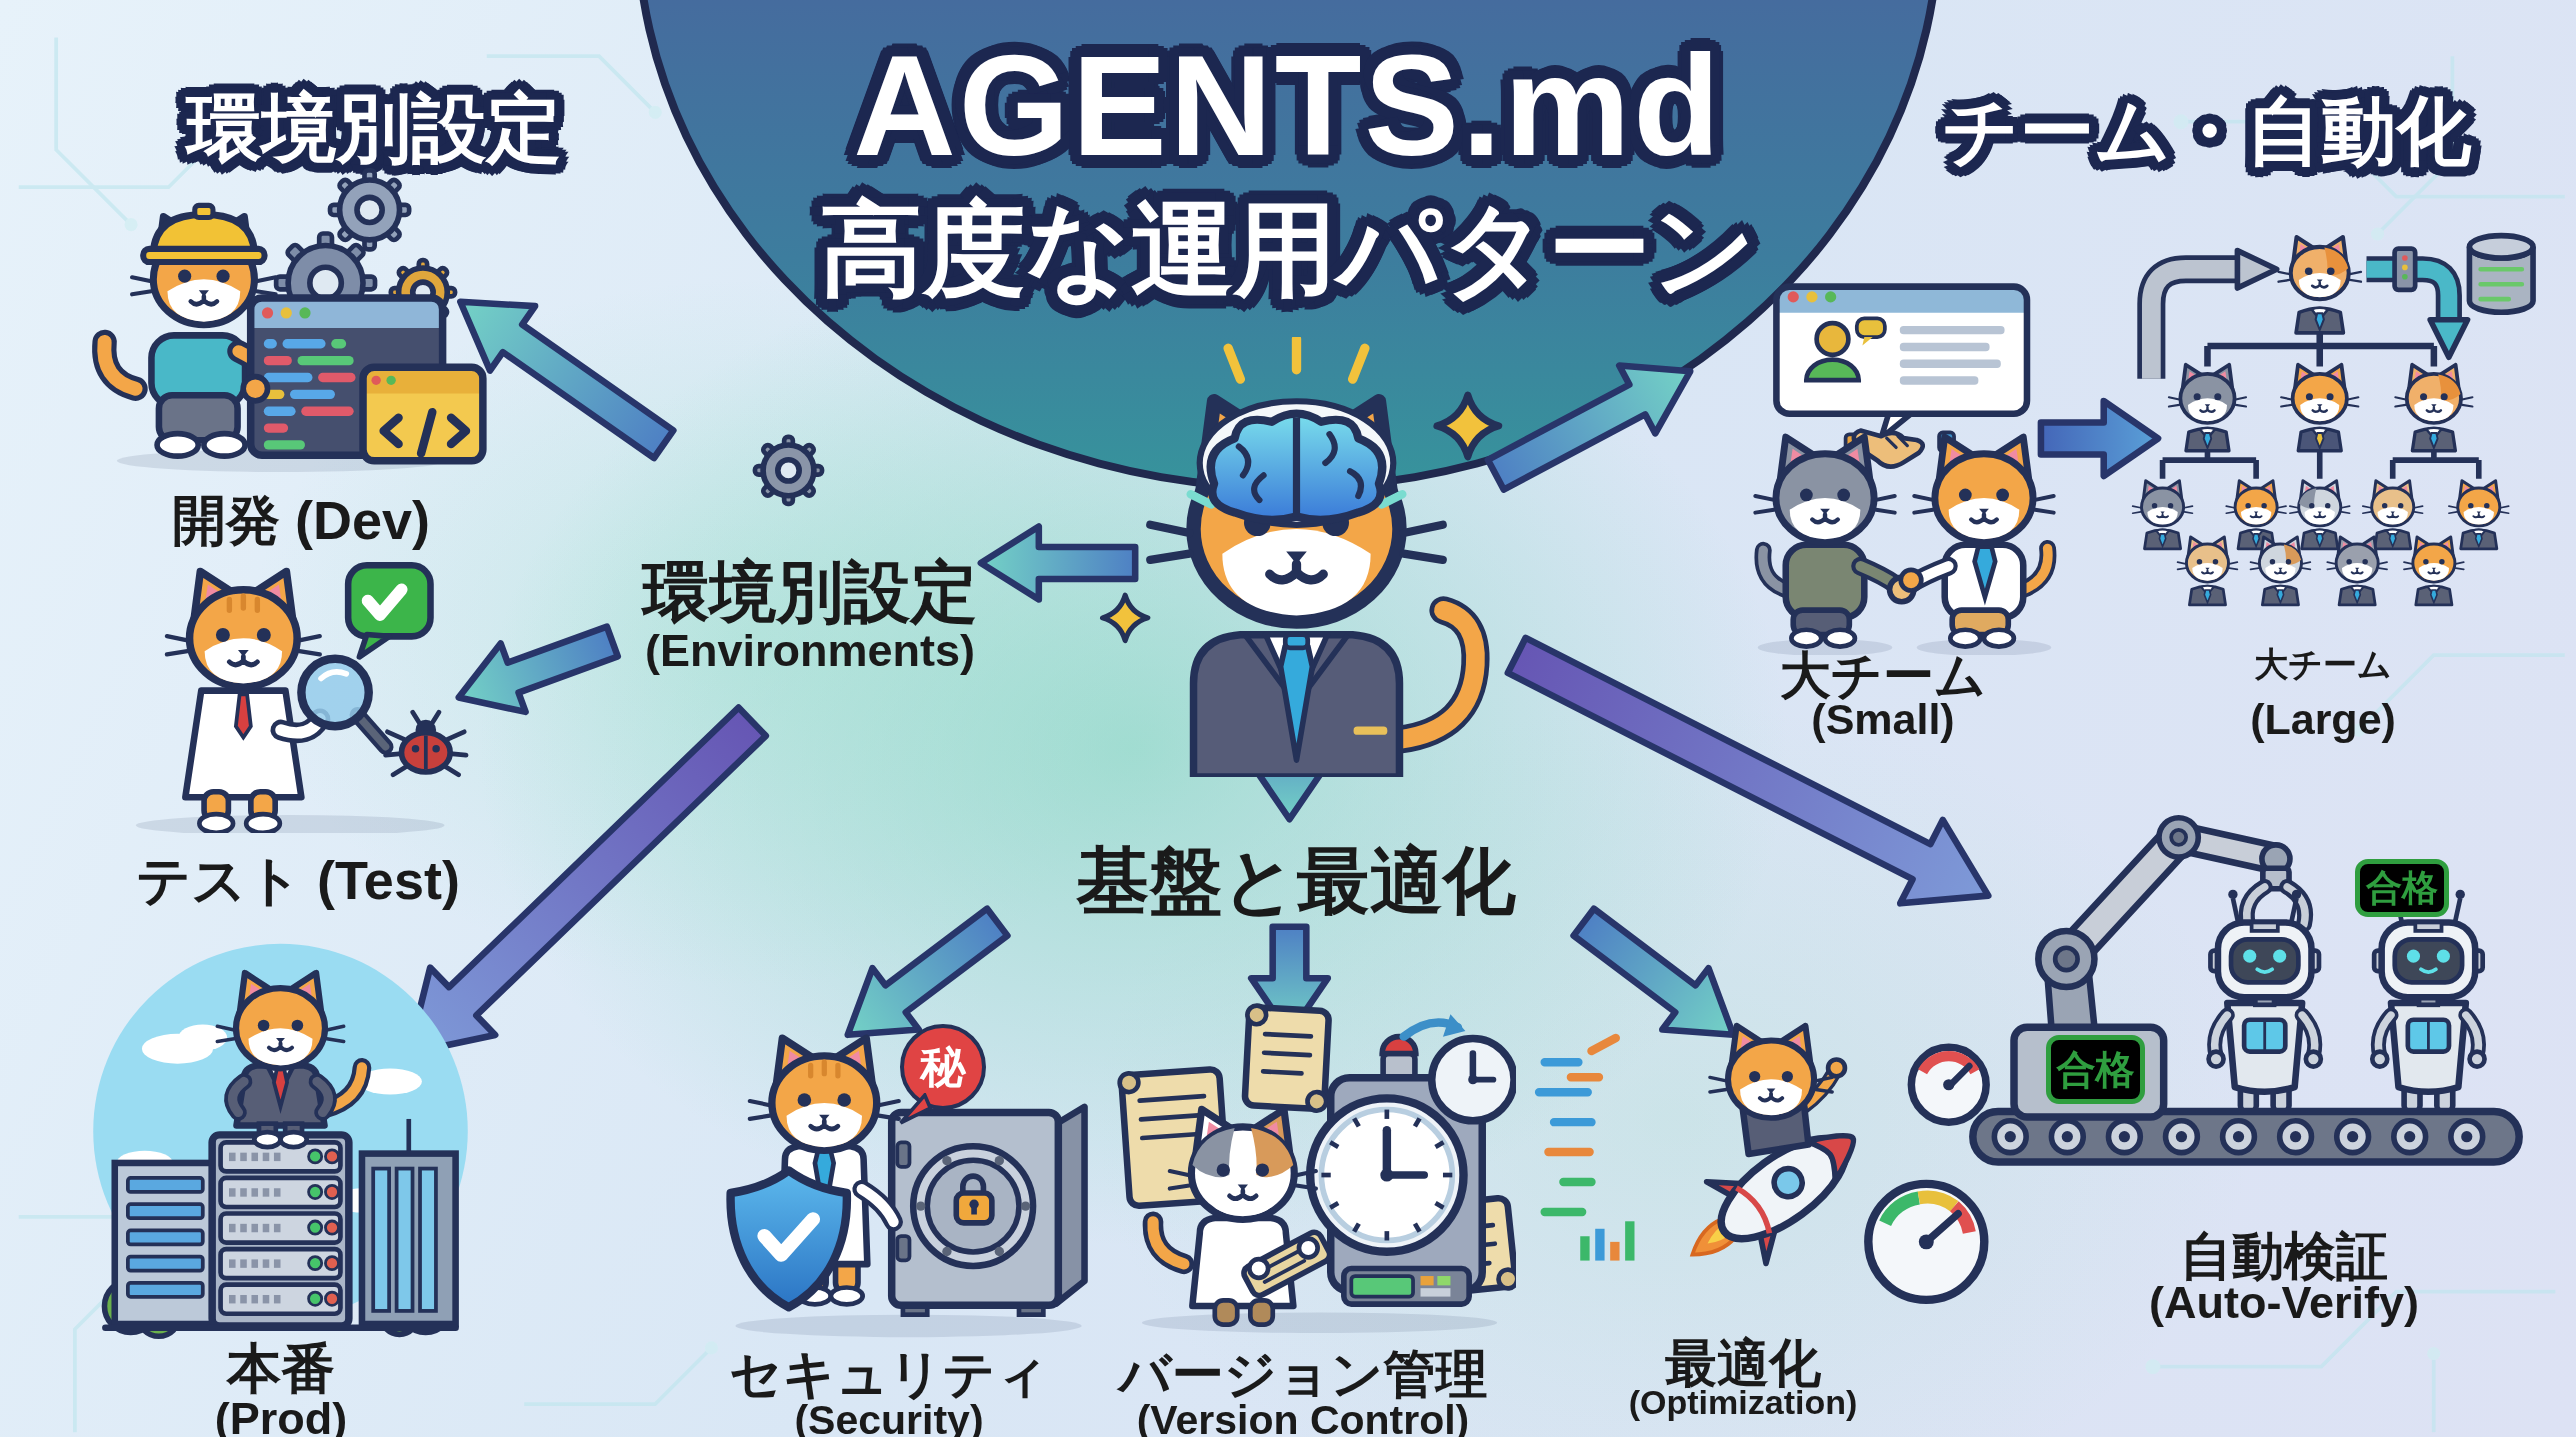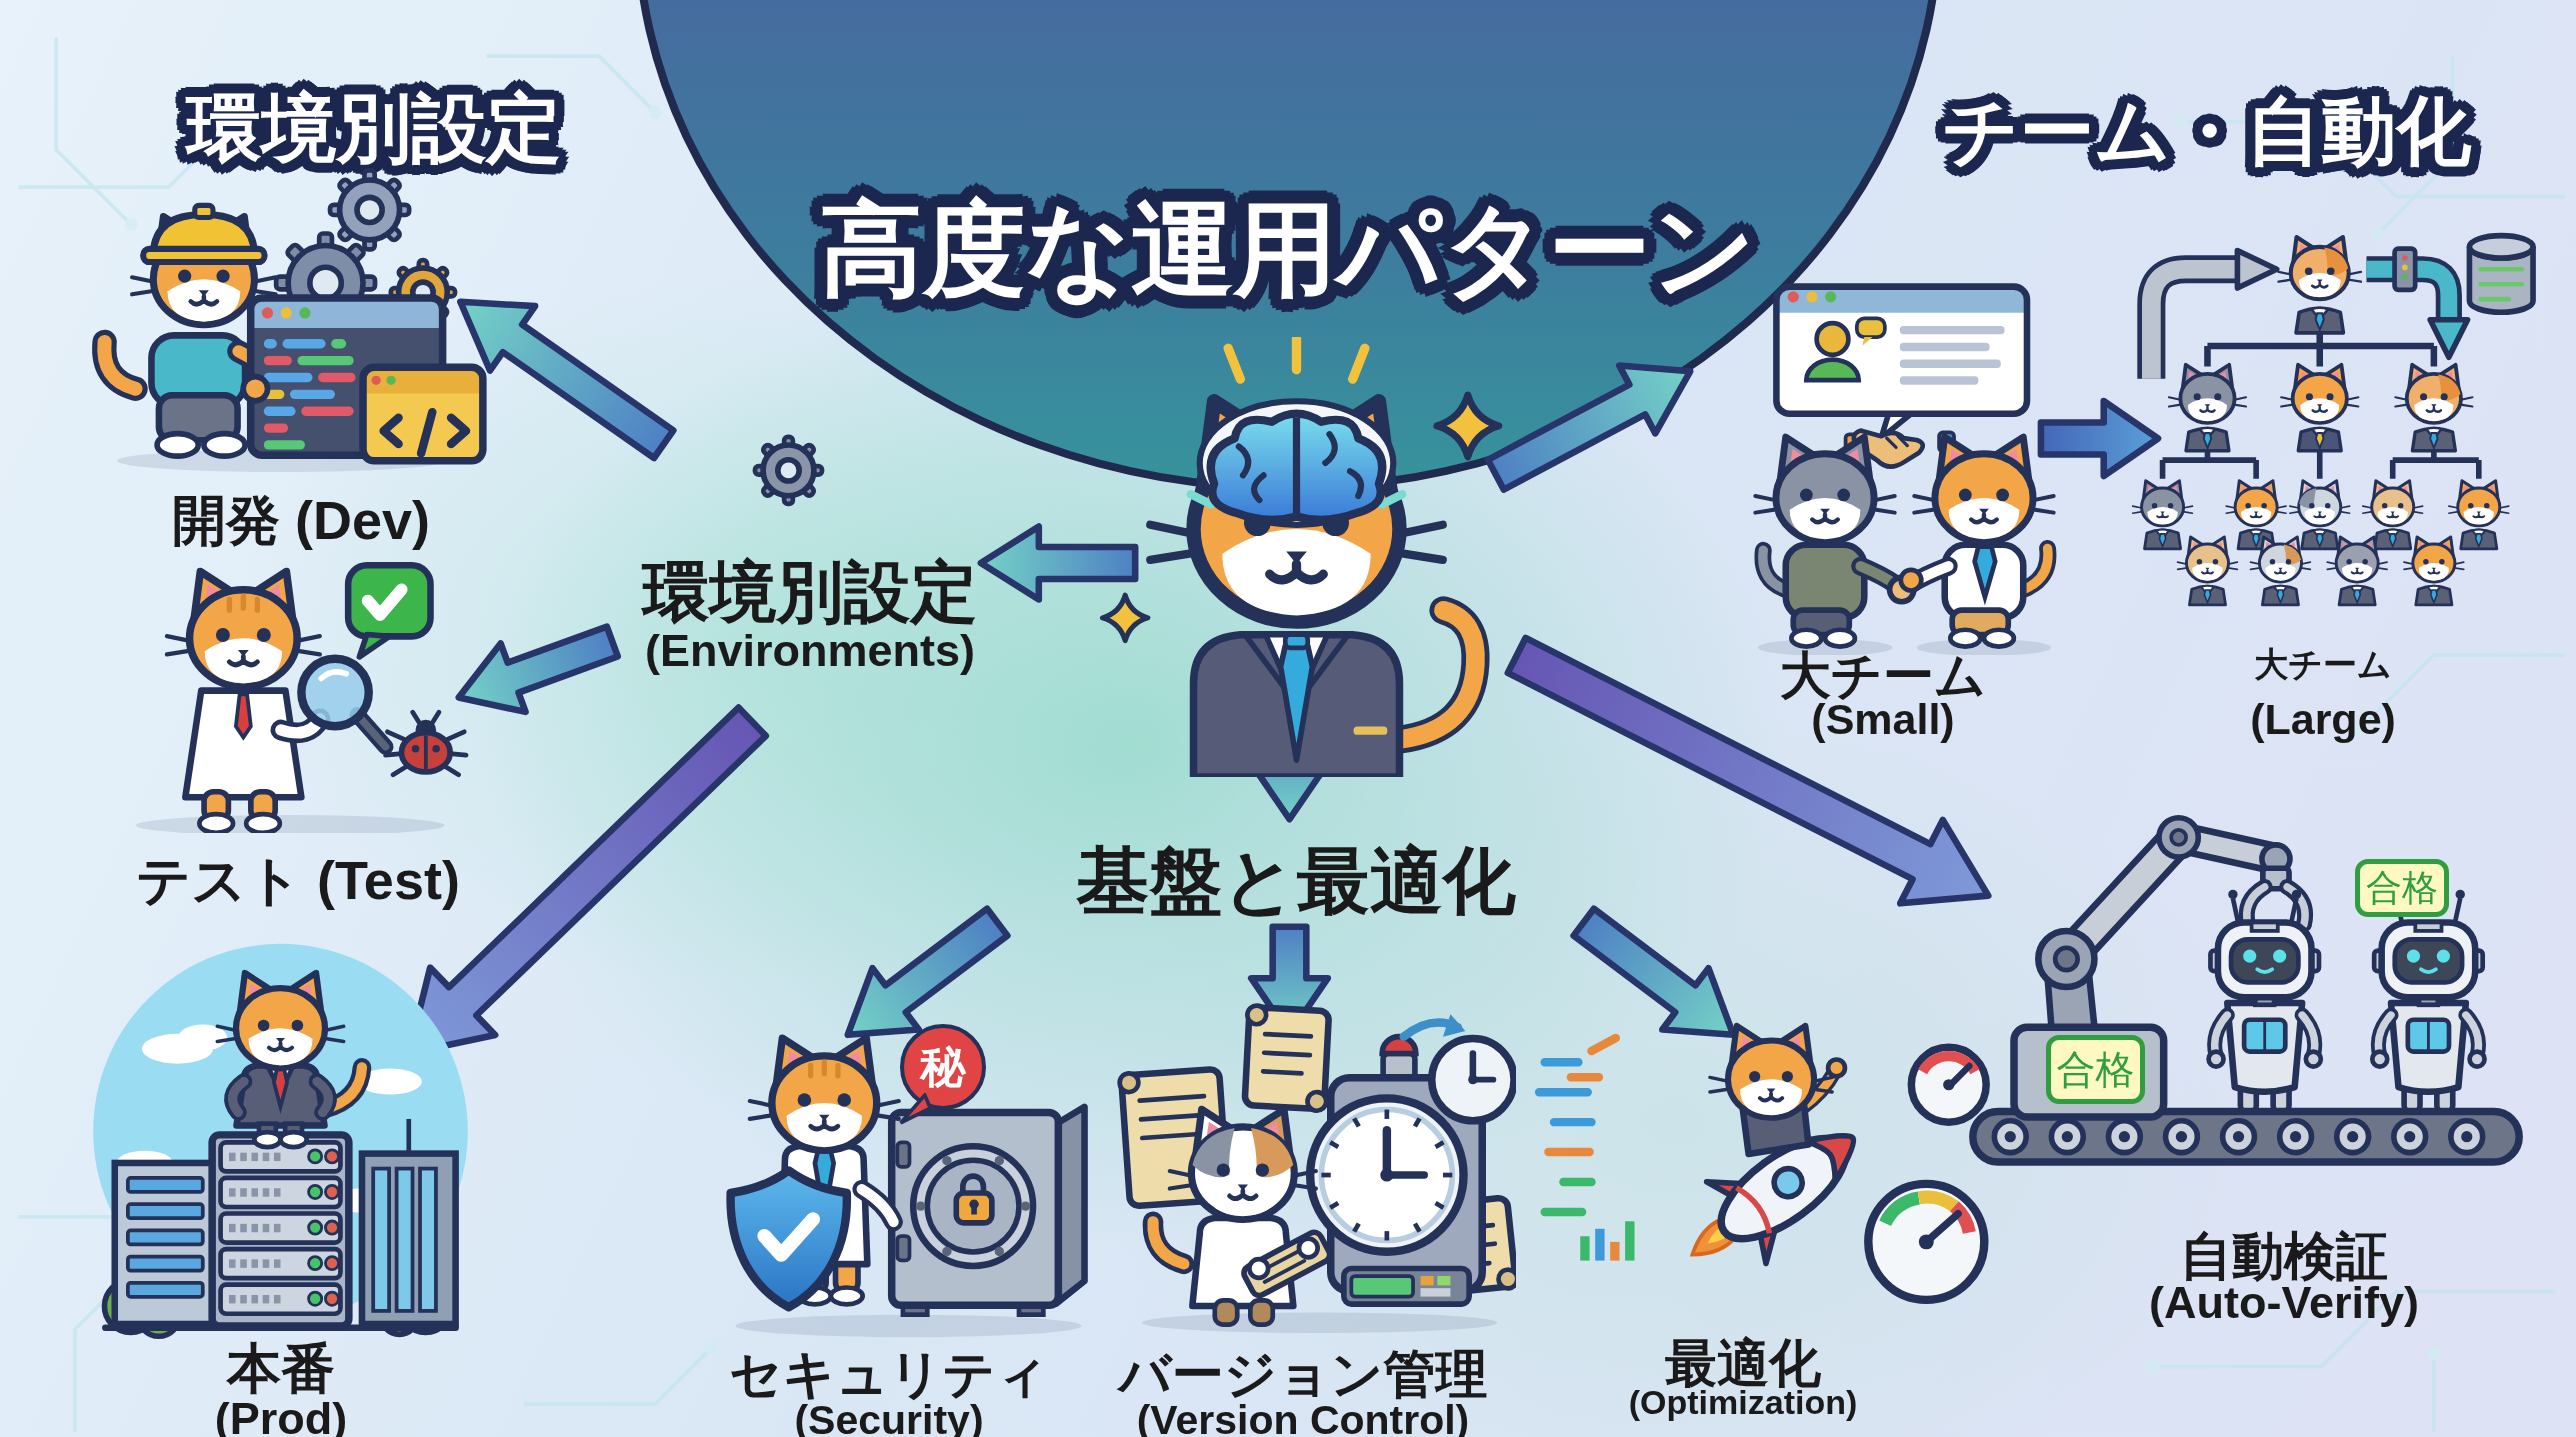--- a/index.html
+++ b/index.html
@@ -22,21 +22,21 @@
   }
   .title1,.title2{position:absolute;left:0;width:100%;text-align:center;color:#fff;z-index:3;white-space:nowrap}
   .title1{top:24px;font-size:142px;font-weight:800;letter-spacing:2.8px}
   .title2{top:182px;font-size:103px;font-weight:800}
   .outline-lg{text-shadow:-9.4px -9.4px 0 #1c2750,9.4px -9.4px 0 #1c2750,-9.4px 9.4px 0 #1c2750,9.4px 9.4px 0 #1c2750,-13px 0 0 #1c2750,13px 0 0 #1c2750,0 -13px 0 #1c2750,0 13px 0 #1c2750,-11.2px 5.6px 0 #1c2750,11.2px 5.6px 0 #1c2750,-5.6px 11.2px 0 #1c2750,5.6px 11.2px 0 #1c2750,-11.2px -5.6px 0 #1c2750,11.2px -5.6px 0 #1c2750,-5.6px -11.2px 0 #1c2750,5.6px -11.2px 0 #1c2750}
   .outline-md{text-shadow:-7.5px -7.5px 0 #1c2750,7.5px -7.5px 0 #1c2750,-7.5px 7.5px 0 #1c2750,7.5px 7.5px 0 #1c2750,-10.3px 0 0 #1c2750,10.3px 0 0 #1c2750,0 -10.3px 0 #1c2750,0 10.3px 0 #1c2750,-9.4px 4.7px 0 #1c2750,9.4px 4.7px 0 #1c2750,-4.7px 9.4px 0 #1c2750,4.7px 9.4px 0 #1c2750,-9.4px -4.7px 0 #1c2750,9.4px -4.7px 0 #1c2750,-4.7px -9.4px 0 #1c2750,4.7px -9.4px 0 #1c2750}
   .corner-heading{position:absolute;z-index:3;font-size:75px;font-weight:800;color:#fff;transform:translateX(-50%);white-space:nowrap}
   .lbl{position:absolute;z-index:6;transform:translateX(-50%);color:#1a1a1a;font-weight:700;white-space:nowrap;text-align:center}
   .illo{position:absolute;z-index:4}
   .arrow{position:absolute;z-index:3}
-  .badge-pass{position:absolute;z-index:7;background:#fef9c3;border:5.6px solid #2f9e3f;color:#2f9e3f;border-radius:13px;display:flex;align-items:center;justify-content:center;font-weight:400}
+  .badge-pass{position:absolute;z-index:7;background:#000000;border:5.6px solid #2f9e3f;color:#2f9e3f;border-radius:13px;display:flex;align-items:center;justify-content:center;font-weight:700}
   .badge-secret{position:absolute;z-index:7;background:#e04444;border:4.7px solid #243158;color:#fff;border-radius:50%;display:flex;align-items:center;justify-content:center;font-weight:800}
 </style>
 </head>
 <body>
 
 <svg width="0" height="0" style="position:absolute">
   <defs>
     <linearGradient id="gt" x1="0" y1="0" x2="1" y2="0">
         <stop offset="0" stop-color="#74d2c6"></stop>
         <stop offset="1" stop-color="#4e80c4"></stop>
@@ -81,20 +81,21 @@
       <circle cx="160" cy="1340" r="7" fill="#cfeef2" stroke="none"></circle>
     <path d="M560,1500 H700 L760,1440"></path>
       <circle cx="760" cy="1440" r="7" fill="#cfeef2" stroke="none"></circle>
     <path d="M2730,1380 H2560 L2480,1460 H2300"></path>
       <circle cx="2300" cy="1460" r="8" fill="#cfeef2" stroke="none"></circle>
     <path d="M2600,1530 V1450"></path>
       <circle cx="2600" cy="1446" r="7" fill="#cfeef2" stroke="none"></circle>
   </svg>
 
   <div class="header-circle"></div>
+  <div class="title1 outline-lg">AGENTS.md</div>
   <div class="title2 outline-lg">高度な運用パターン</div>
 
   <div class="corner-heading outline-md" style="left:374px;top:79px">環境別設定</div>
   <div class="corner-heading outline-md" style="left:2207px;top:82px">チーム・自動化</div>
 
   <div class="illo" id="illo-dev" style="left:84px;top:150px;width:412px;height:323px">
       <svg viewBox="0 0 440 345" style="width:100%;height:100%;display:block">
         <ellipse cx="210" cy="332" rx="175" ry="12" fill="rgba(40,60,100,0.12)"></ellipse>
         <g transform="translate(305,64)">
           <rect x="-5.44" y="-42.24" width="10.88" height="16" rx="4" transform="rotate(0)" fill="#93a2ba" stroke="#243158" stroke-width="5"></rect>

